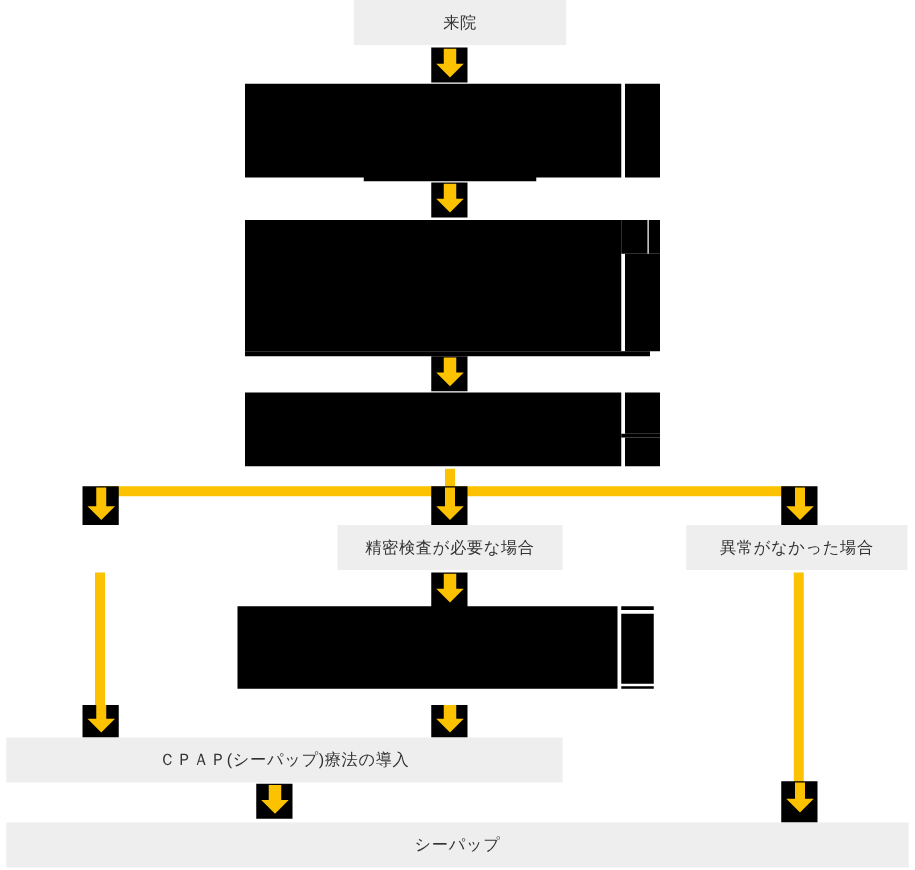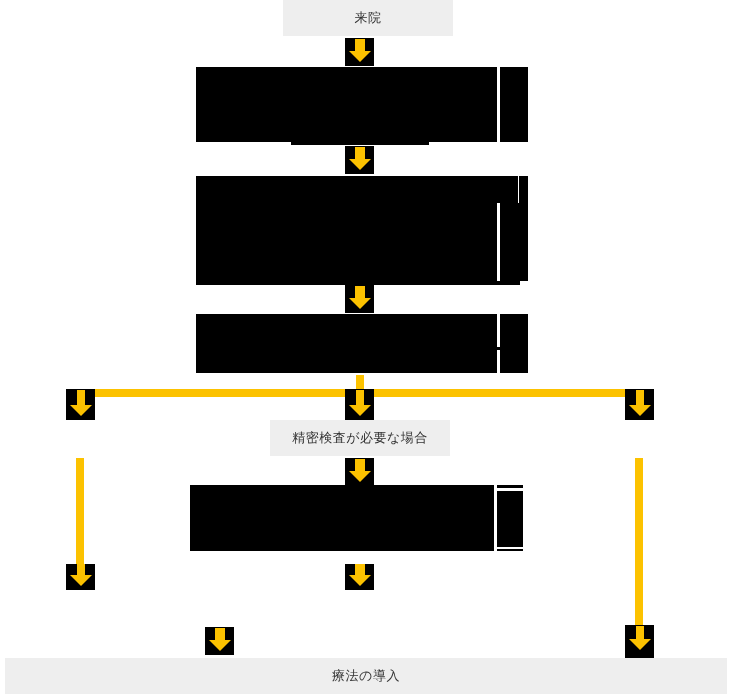--- a/index.html
+++ b/index.html
@@ -132,20 +132,21 @@
   <div class="arrow-badge" style="left:625px; top:389px; width:29px; height:31px;">
     <div class="arrow-down">
       <div class="shaft" style="left:-4px; top:-15px; width:8px; height:16px;"></div>
       <div class="head" style="left:-11px; top:0px;"></div>
     </div>
   </div>
 
 
   <div class="box" style="left:270px; top:420px; width:180px; height:36px;text-align:center;">精密検査が必要な場合</div>
 
+  <div class="box" style="left:549px; top:420px; width:177px; height:36px;">異常がなかった場合</div>
 
   <div class="yline" style="left:76px; top:458px; width:8px; height:112px;"></div>
   <div class="arrow-badge" style="left:66px; top:564px; width:29px; height:26px;">
     <div class="arrow-down">
       <div class="shaft" style="left:-4px; top:-13px; width:8px; height:12px;"></div>
       <div class="head" style="left:-11px; top:-2px;"></div>
     </div>
   </div>
 
   <div class="yline" style="left:635px; top:458px; width:8px; height:180px;"></div>
@@ -168,23 +169,24 @@
   <div class="redacted" style="left:497px; top:491px; width:26px; height:56px;"></div>
   <div class="redacted" style="left:497px; top:549px; width:26px; height:2px;"></div>
 
   <div class="arrow-badge" style="left:345px; top:564px; width:29px; height:26px;">
     <div class="arrow-down">
       <div class="shaft" style="left:-5px; top:-13px; width:10px; height:12px;"></div>
       <div class="head" style="left:-11px; top:-2px;"></div>
     </div>
   </div>
 
+  <div class="box" style="left:5px; top:590px; width:445px; height:36px;">ＣＰＡＰ(シーパップ)療法の導入</div>
 
   <div class="arrow-badge" style="left:205px; top:627px; width:29px; height:28px;">
     <div class="arrow-down">
       <div class="shaft" style="left:-5px; top:-13px; width:10px; height:13px;"></div>
       <div class="head" style="left:-11px; top:-1px;"></div>
     </div>
   </div>
 
-  <div class="box" style="left:5px; top:658px; width:722px; height:36px;">療法の導入</div>
+  <div class="box" style="left:5px; top:658px; width:722px; height:36px;">シーパップ</div>
 
 </div>
 
 </body></html>

